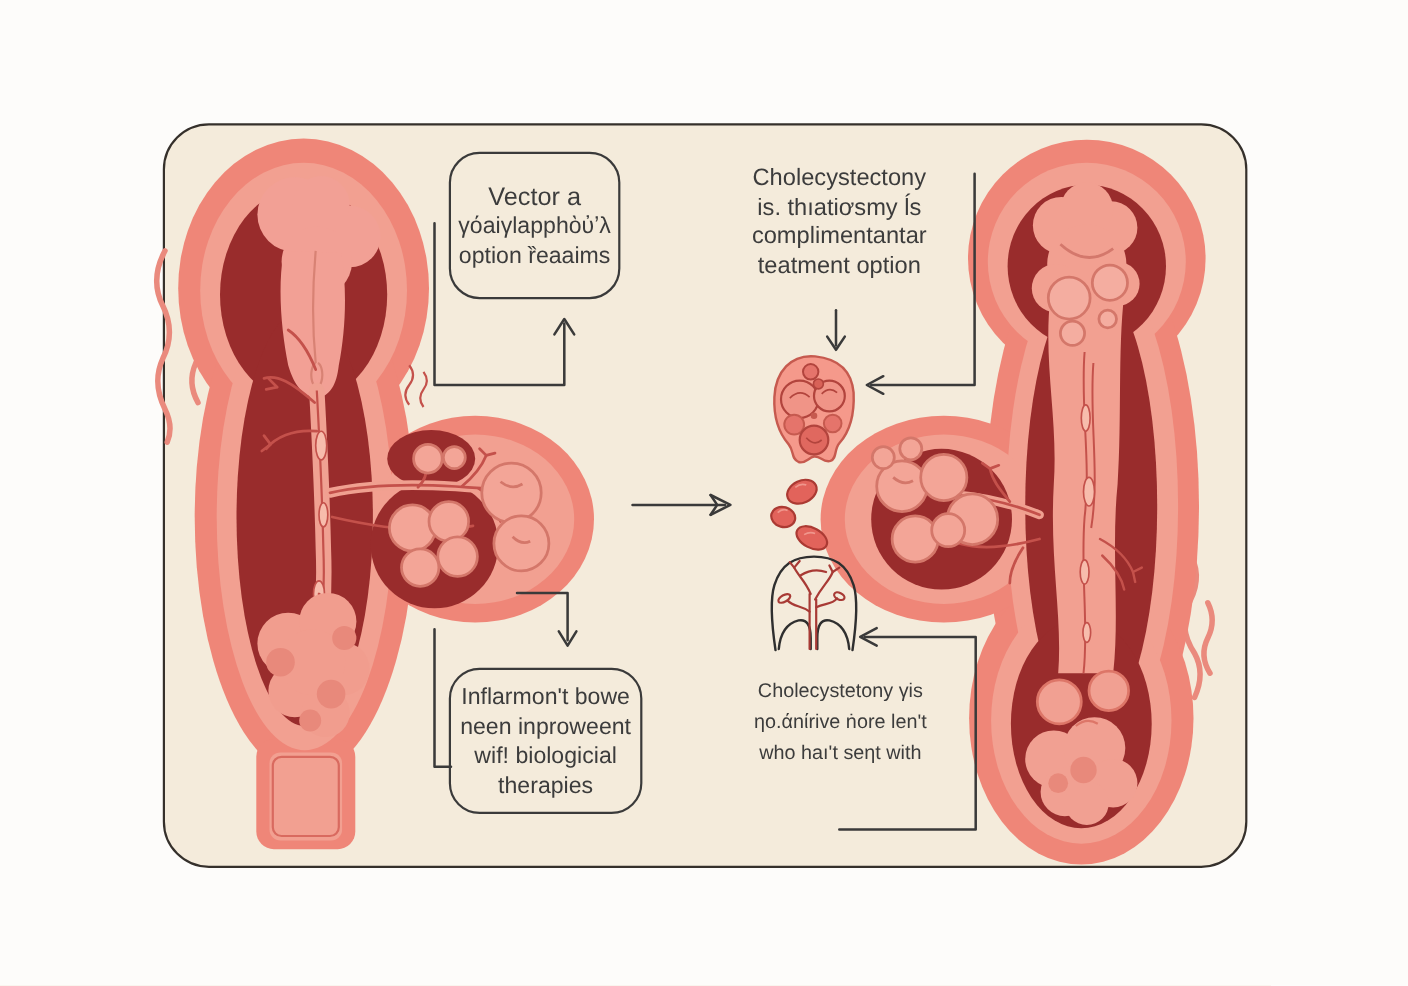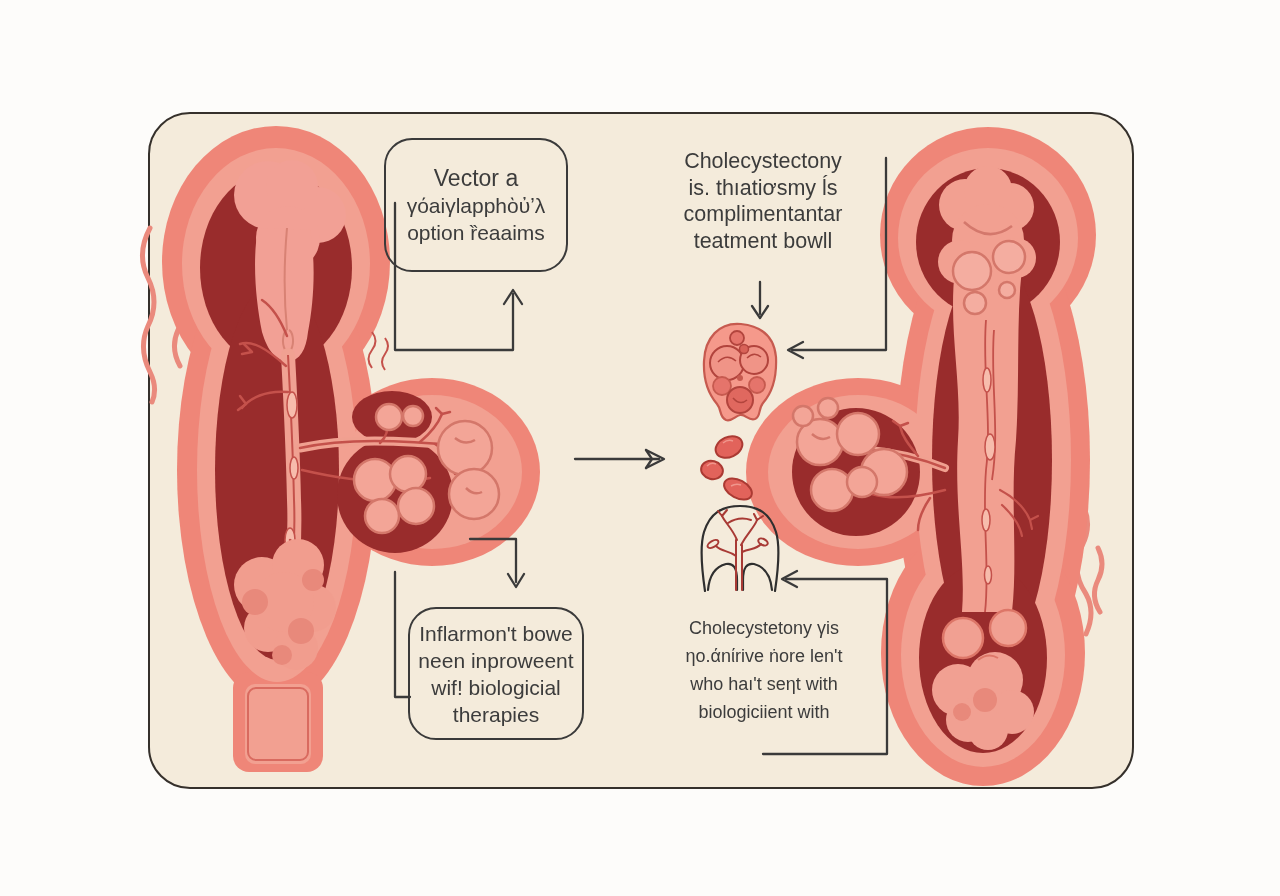--- a/index.html
+++ b/index.html
@@ -13,21 +13,21 @@
     background:#f4ebdb;border:2px solid #35302b;border-radius:42px;
     box-sizing:border-box;
   }
   #art{position:absolute;left:0;top:0;width:1280px;height:896px;}
   .box{
     position:absolute;border:2.2px solid #3a3a3a;border-radius:28px;
     box-sizing:border-box;display:flex;flex-direction:column;
     justify-content:center;align-items:center;text-align:center;
     color:#3c3c3c;background:transparent;z-index:5;
   }
-  #box-top-left{left:384px;top:138px;width:184px;height:134px;font-size:21px;line-height:27px;}
+  #box-top-left{left:408px;top:138px;width:156px;height:134px;font-size:21px;line-height:27px;}
   #box-top-left .first{font-size:23px;}
   #box-bottom-left{left:408px;top:607px;width:176px;height:133px;font-size:21px;line-height:27px;}
   .textblock{
     position:absolute;text-align:center;color:#3c3c3c;z-index:5;
   }
   #label-top-middle{left:632px;top:148px;width:262px;font-size:21.5px;line-height:26.5px;}
   #label-bottom-middle{left:628px;top:614px;width:272px;font-size:18px;line-height:28px;}
 </style>
 </head>
 <body>
@@ -330,21 +330,20 @@
   <div>Inflarmon't bowe</div>
   <div>neen inproweent</div>
   <div>wif! biologicial</div>
   <div>therapies</div>
 </div>
 
 <div class="textblock" id="label-top-middle">
   <div>Cholecystectony</div>
   <div>is. thıatiơsmy ĺs</div>
   <div>complimentantar</div>
-  <div>teatment bowll</div>
+  <div>teatment option</div>
 </div>
 
 <div class="textblock" id="label-bottom-middle">
   <div>Cholecystetony γis</div>
   <div>ηo.άnίrive ṅore len't</div>
   <div>who haı't seηt with</div>
-  <div>biologiciient with</div>
 </div>
 
 </body></html>

